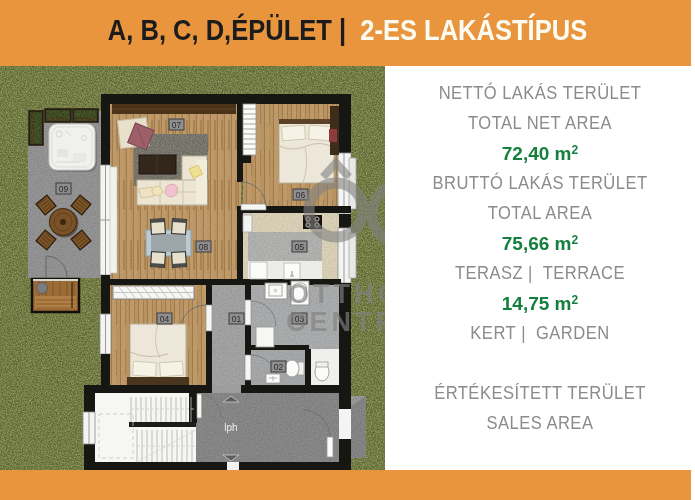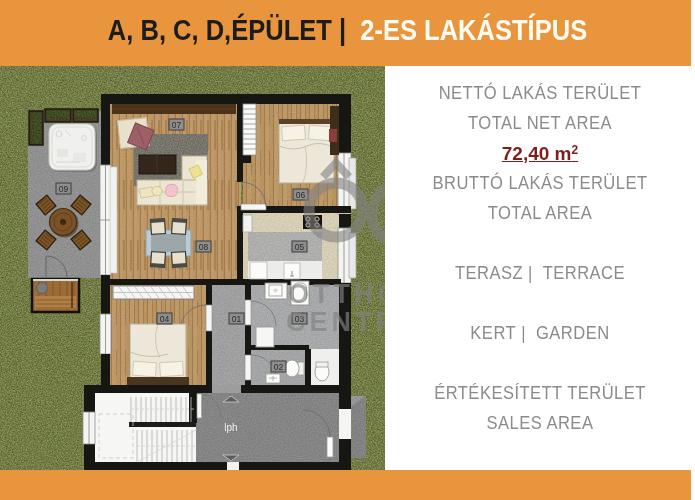--- a/index.html
+++ b/index.html
@@ -5,21 +5,21 @@
   html,body{margin:0;padding:0;background:#fff;}
   #page{position:relative;width:691px;height:500px;overflow:hidden;background:#fff;
         font-family:"Liberation Sans",sans-serif;}
   #header{position:absolute;left:0;top:0;width:695px;height:66px;background:#e9953e;z-index:3;}
   #htext{position:absolute;left:0;top:14px;width:695px;text-align:center;z-index:4;
          font-size:29px;font-weight:700;color:#1c1c1c;letter-spacing:0px;transform:scaleX(0.88);transform-origin:center;}
   #htext .wh{color:#fdfcf2;}
   #footer{position:absolute;left:0;top:470px;width:695px;height:30px;background:#e9953e;z-index:3;}
   .rline{position:absolute;left:385px;width:310px;text-align:center;
          font-size:18px;color:#8b8b8b;letter-spacing:0.5px;transform:scaleX(0.92);transform-origin:center;}
-  .rval{font-size:19px;color:#7f1d1d;font-weight:700;letter-spacing:0px;transform:none;text-decoration:underline;}
+  .rval{font-size:19px;color:#15803d;font-weight:700;letter-spacing:0px;transform:none;}
   sup.m2{font-size:12px;vertical-align:6px;}
 </style>
 </head>
 <body>
 <div id="page">
 
   <div id="header"></div>
 
   <div id="htext">A, B, C, D,ÉPÜLET&nbsp;|&nbsp; <span class="wh">2-ES LAKÁSTÍPUS</span></div>
 
@@ -28,23 +28,25 @@
   <div class="rline" style="top:83px;">NETTÓ LAKÁS TERÜLET</div>
 
   <div class="rline" style="top:113px;">TOTAL NET AREA</div>
 
   <div class="rline rval" style="top:143px;">72,40 m<sup class="m2">2</sup></div>
 
   <div class="rline" style="top:173px;">BRUTTÓ LAKÁS TERÜLET</div>
 
   <div class="rline" style="top:203px;">TOTAL AREA</div>
 
+  <div class="rline rval" style="top:233px;">75,66 m<sup class="m2">2</sup></div>
 
   <div class="rline" style="top:263px;">TERASZ&nbsp;|&nbsp; TERRACE</div>
 
+  <div class="rline rval" style="top:293px;">14,75 m<sup class="m2">2</sup></div>
 
   <div class="rline" style="top:323px;">KERT&nbsp;|&nbsp; GARDEN</div>
 
 
   <div class="rline" style="top:383px;">ÉRTÉKESÍTETT TERÜLET</div>
 
   <div class="rline" style="top:413px;">SALES AREA</div>
 
 
   <svg id="plan" width="695" height="500" viewBox="0 0 695 500" style="position:absolute;left:0;top:0;z-index:1;">

